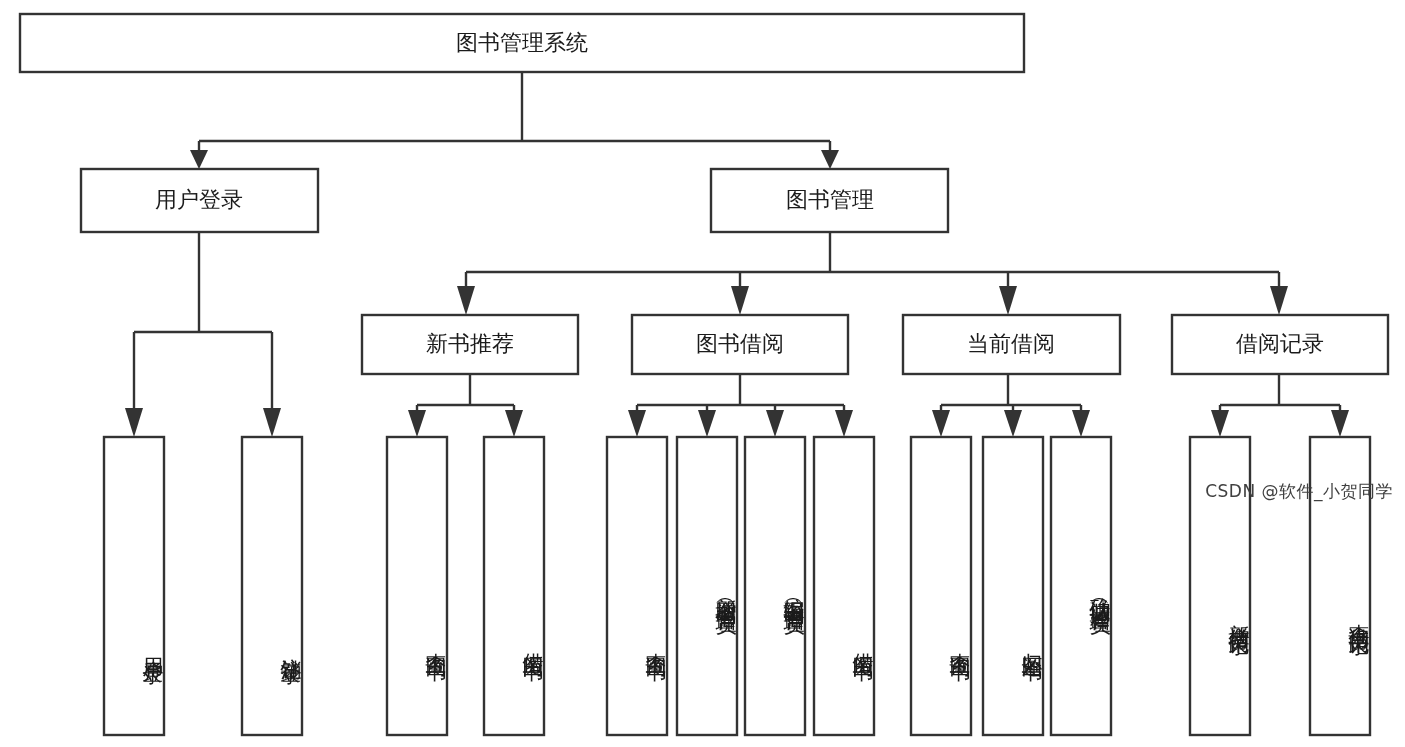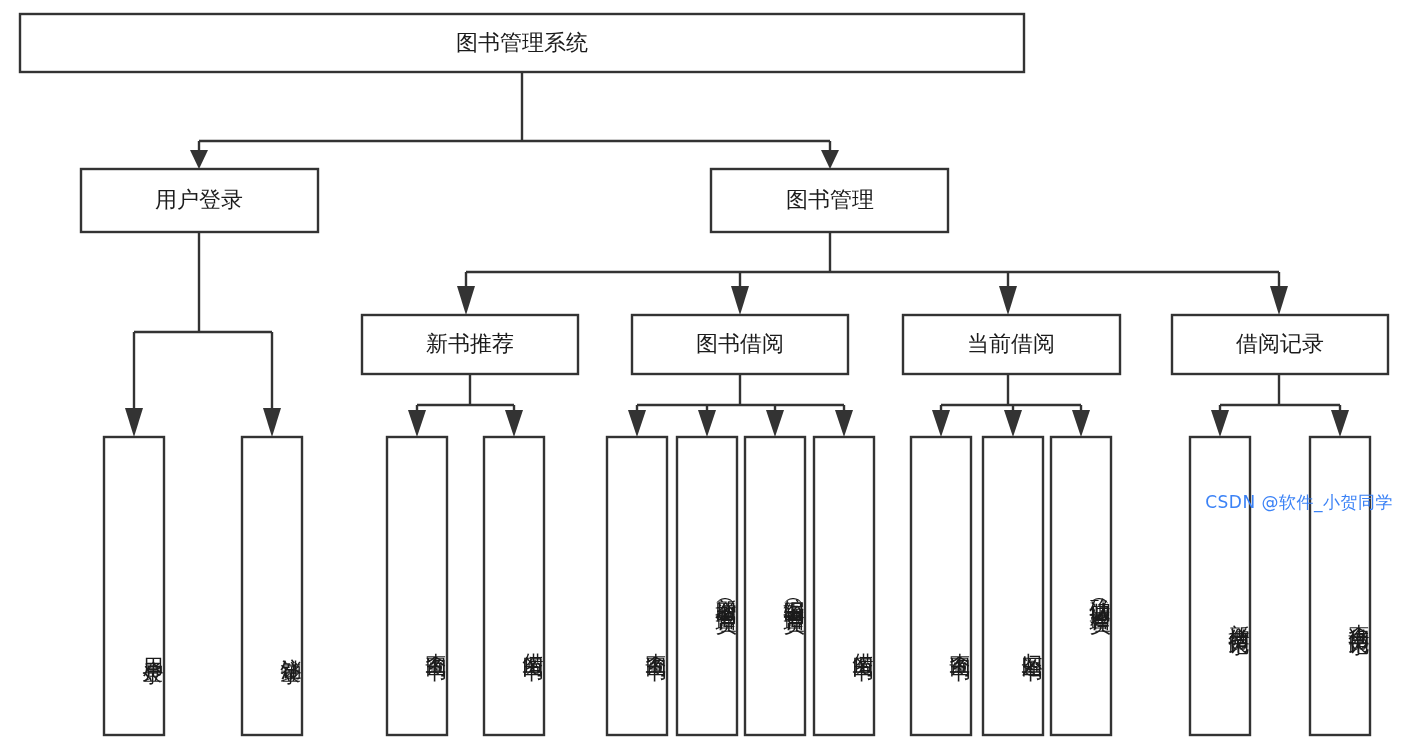--- a/index.html
+++ b/index.html
@@ -60,24 +60,24 @@
     white-space: nowrap;
     text-align: center;
     display: flex;
     align-items: flex-start;
     justify-content: center;
     pointer-events: none;
   }
   .watermark {
     position: absolute;
     right: 12px;
-    bottom: 12px;
+    bottom: 23px;
     font-family: "DejaVu Sans", "Liberation Sans", sans-serif;
     font-size: 17px;
-    color: #3b82f6;
+    color: #404040;
     letter-spacing: 0.5px;
     white-space: nowrap;
     text-align: center;
   }
 </style>
 </head>
 <body>
 
 <div id="diagram-root">
 

